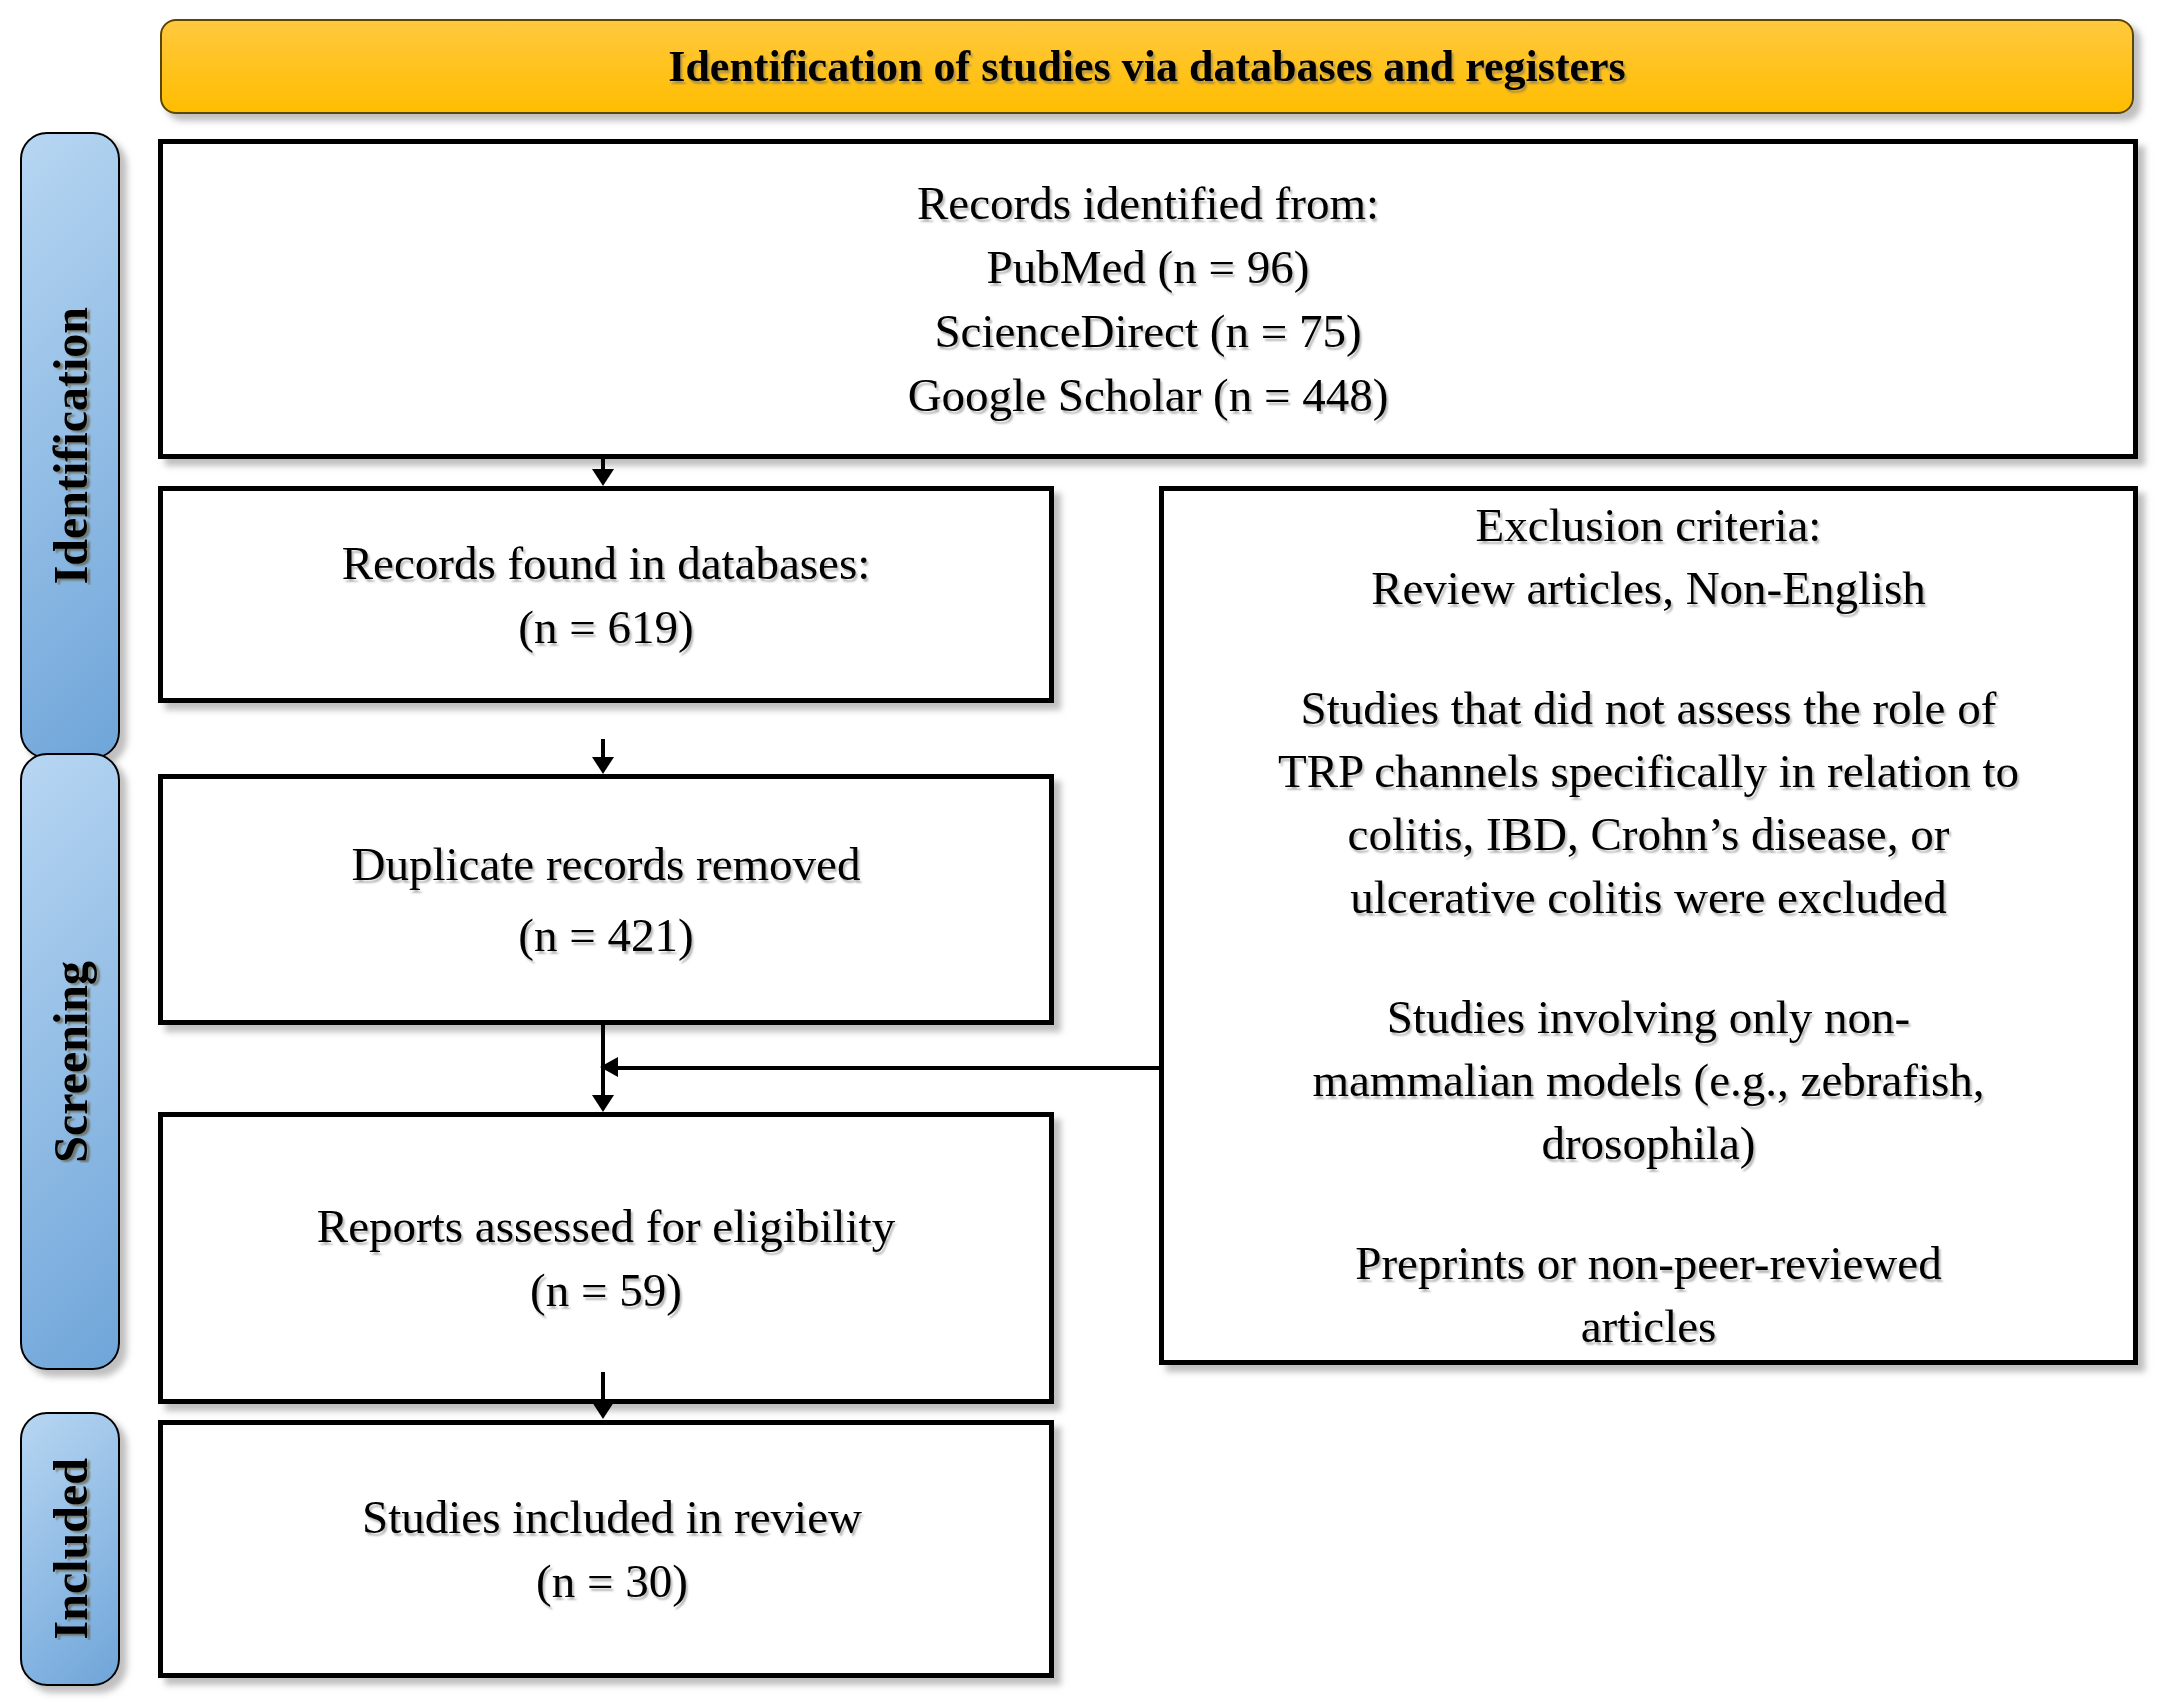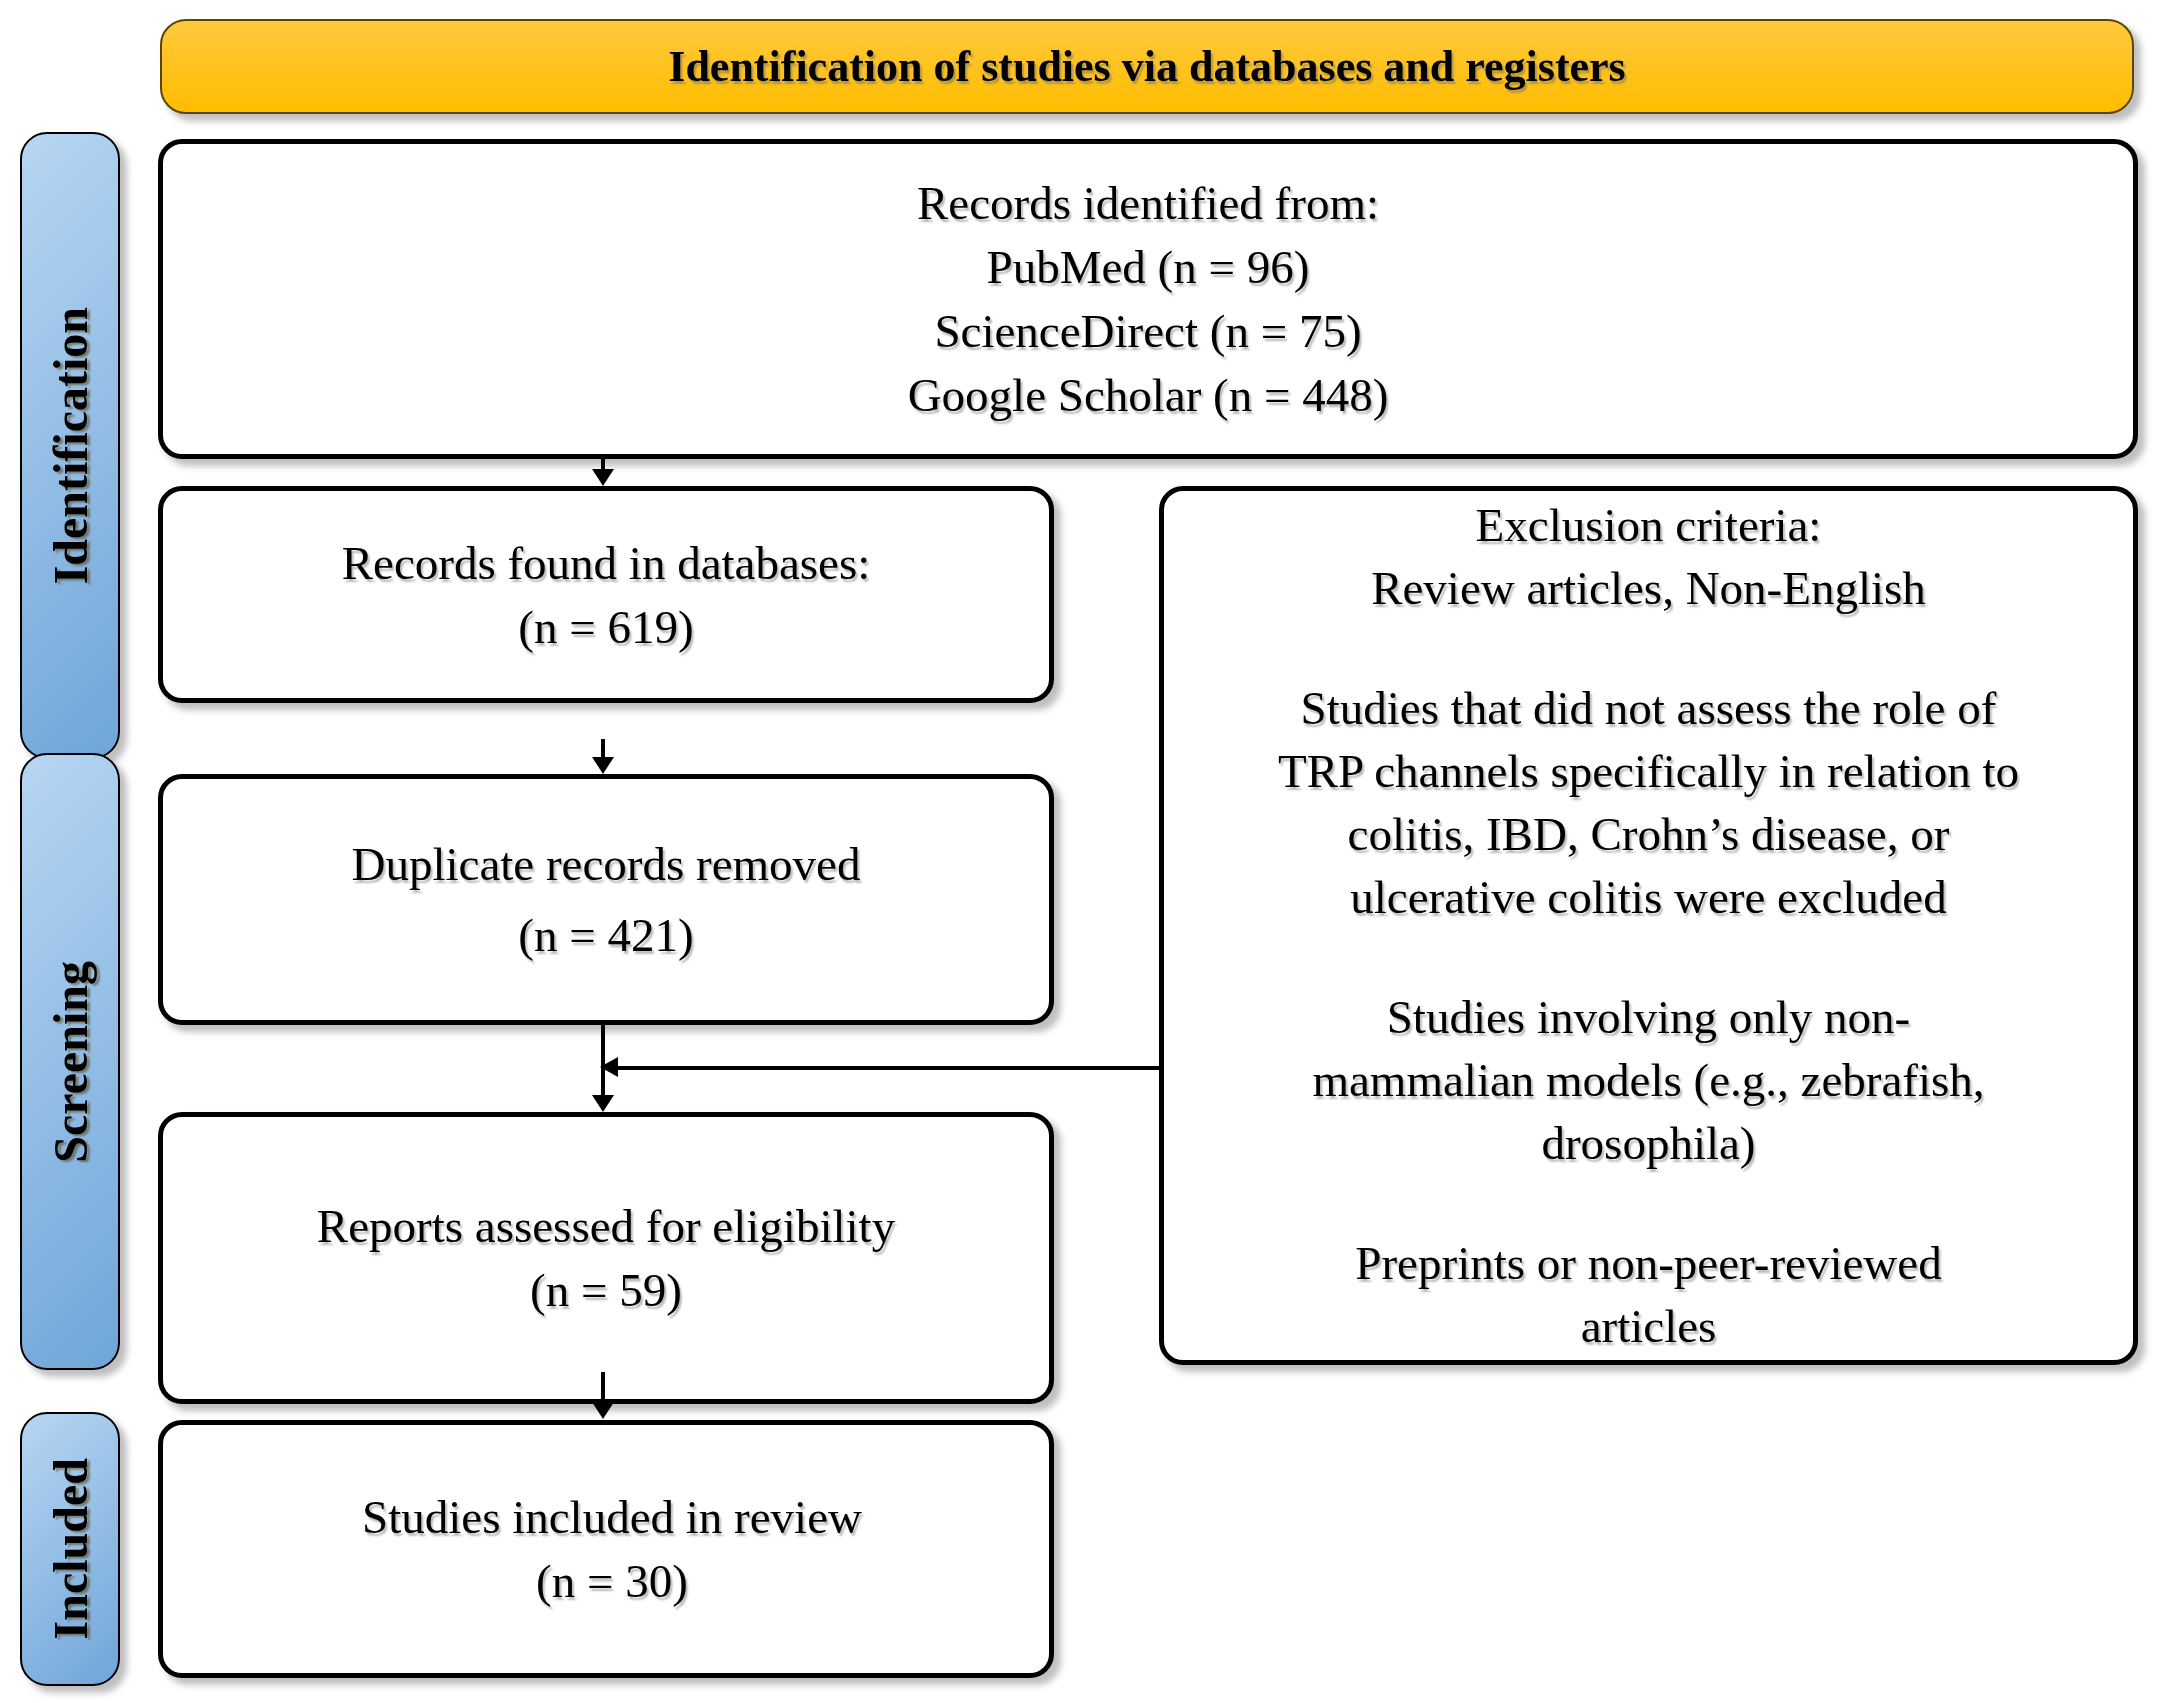--- a/index.html
+++ b/index.html
@@ -18,29 +18,29 @@
     font-family: "Liberation Serif", "DejaVu Serif", serif;
     color: #000;
   }
   .canvas {
     position: relative;
     width: 2161px;
     height: 1703px;
     background: #ffffff;
     overflow: hidden;
   }
-  .shadow { box-shadow: 6.7px 6.7px 6px rgba(130,130,130,0.5); border-radius: 24px; }
+  .shadow { box-shadow: 6.7px 6.7px 6px rgba(130,130,130,0.5); }
 
   
   .banner {
     position: absolute;
     left: 160px; top: 18.6px; width: 1974px; height: 95px;
     background: linear-gradient(to bottom, var(--banner-top, #ffc93e), var(--banner-bottom, #ffbd00));
     border: 2.7px solid var(--banner-border, #5b4500);
-    border-radius: 26px;
+    border-radius: 16px;
     display: flex; align-items: center; justify-content: center;
   }
   .banner-title {
     font-size: 44px; font-weight: bold;
     text-shadow: 2px 2.7px 2px rgba(110,110,110,0.55);
   }
 
   
   .stage {
     position: absolute;

